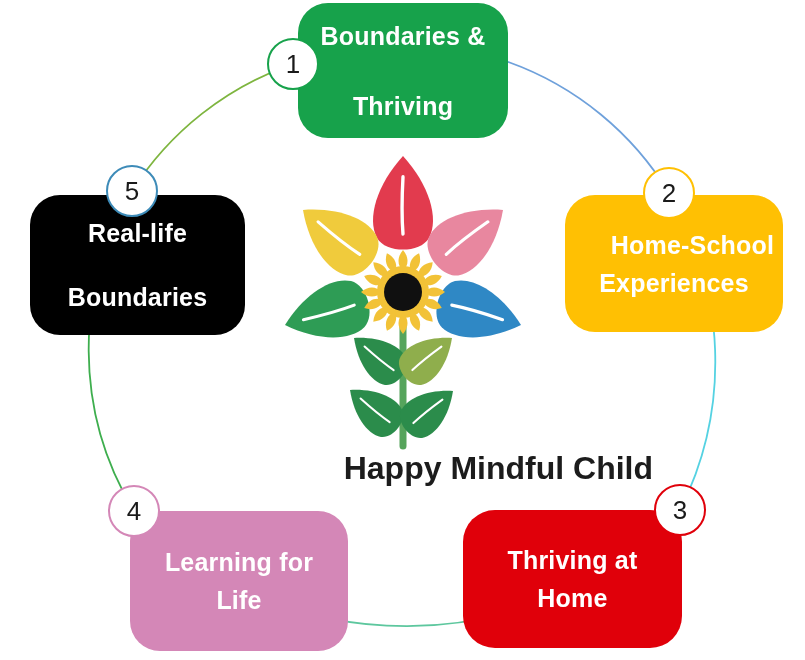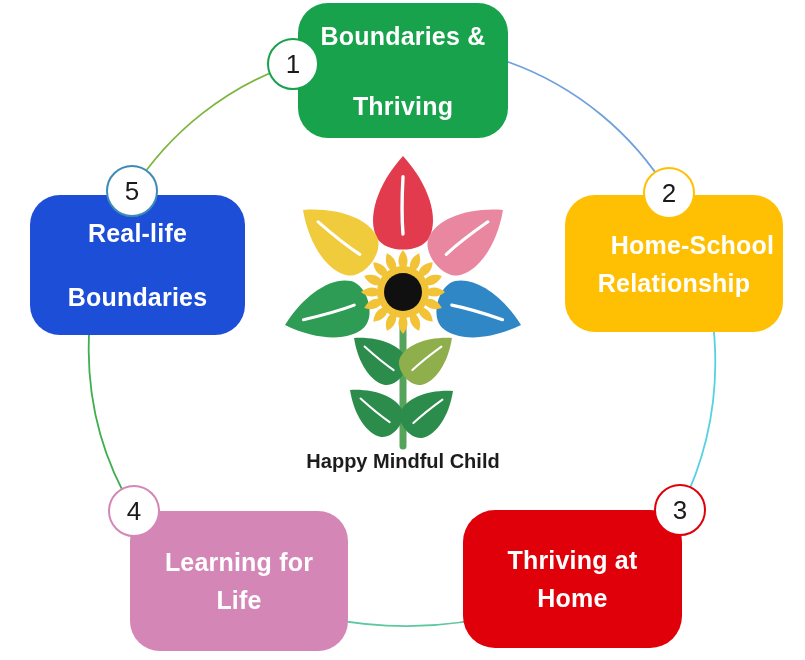--- a/index.html
+++ b/index.html
@@ -24,21 +24,21 @@
            background:#ffffff; border:2px solid #888; box-sizing:border-box;
            display:flex; align-items:center; justify-content:center;
            font-size:26px; font-weight:400; }
   .g1 { left:267px; top:38px; }
   .g2 { left:643px; top:167px; }
   .g3 { left:654px; top:484px; }
   .g4 { left:108px; top:485px; }
   .g5 { left:106px; top:165px; }
 
   .logo-title { position:absolute; z-index:3; left:153px; top:450px; width:500px;
-                text-align:center; font-size:20px; font-weight:700; color:#1c1c1c; }
+                text-align:right; font-size:32px; font-weight:700; color:#1c1c1c; }
 </style>
 </head>
 <body>
 
 <div class="stage">
 
   <svg class="layer" width="805" height="660" viewBox="0 0 805 660">
     <defs>
       <path id="leafShape" d="M0,0 C-20,22 -28,48 -20,63 C-13,75 13,75 20,63 C28,48 20,22 0,0 Z"></path>
       <path id="veinShape" d="M0,16 C-1,34 -1,48 0,60"></path>
@@ -119,31 +119,31 @@
       </g>
     </g>
   </svg>
 
   <div class="box b1" style="background-color: rgb(23, 162, 75); gap: 32px;">
     <span class="line" style="color: rgb(255, 255, 255);">Boundaries &amp;</span>
     <span class="line" style="color: rgb(255, 255, 255);">Thriving</span>
   </div>
   <div class="box b2" style="background-color: rgb(255, 192, 3);">
     <span class="line" style="color: rgb(255, 255, 255); margin-left: 37px;">Home-School</span>
-    <span class="line" style="color: rgb(255, 255, 255);">Relationship</span>
+    <span class="line" style="color: rgb(255, 255, 255);">Experiences</span>
   </div>
   <div class="box b3" style="background-color: rgb(224, 0, 10); border-radius: 32px;">
     <span class="line" style="color: rgb(255, 255, 255);">Thriving at</span>
     <span class="line" style="color: rgb(255, 255, 255);">Home</span>
   </div>
   <div class="box b4" style="background-color: rgb(212, 135, 183);">
     <span class="line" style="color: rgb(255, 255, 255);">Learning for</span>
     <span class="line" style="color: rgb(255, 255, 255);">Life</span>
   </div>
-  <div class="box b5" style="background-color: #1d4ed8; gap: 26px;">
+  <div class="box b5" style="background-color: #000000; gap: 26px;">
     <span class="line" style="color: rgb(255, 255, 255);">Real-life</span>
     <span class="line" style="color: rgb(255, 255, 255);">Boundaries</span>
   </div>
 
   <div class="badge g1" style="border-color: rgb(23, 162, 75);">
     <span style="color: rgb(26, 26, 26);">1</span>
   </div>
   <div class="badge g2" style="border-color: rgb(255, 192, 3);">
     <span style="color: rgb(26, 26, 26);">2</span>
   </div>

